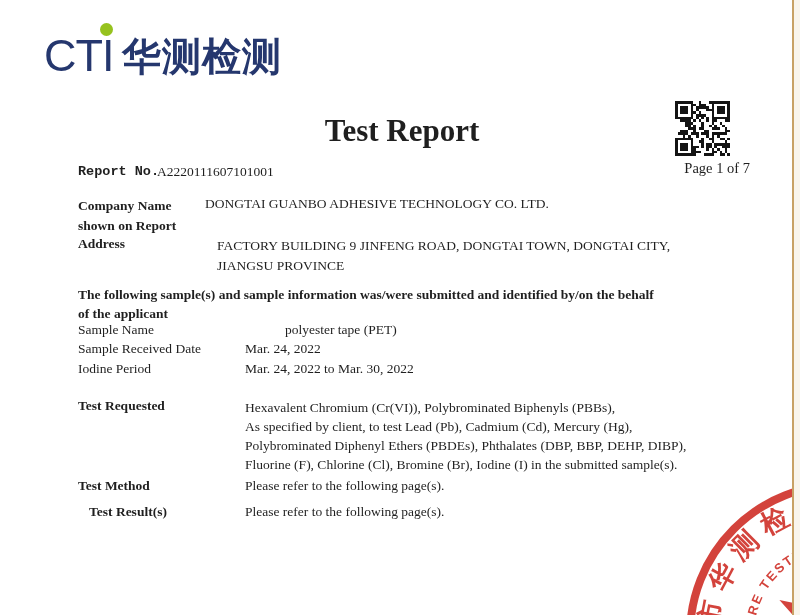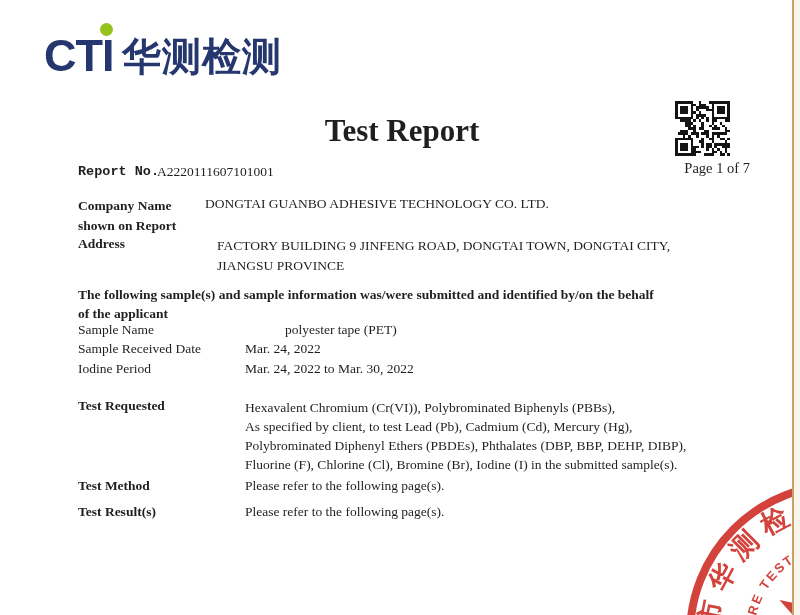--- a/index.html
+++ b/index.html
@@ -6,21 +6,21 @@
   html,body { width:800px; height:615px; }
   .page {
     position:relative; width:800px; height:615px;
     background:#ffffff; overflow:hidden;
     font-family:"Liberation Serif", serif; color:#1f1f1f;
   }
   .abs { position:absolute; }
   .lbl { font-weight:bold; font-size:13.5px; }
   .val { font-size:13.5px; }
   .logo-cti {
-    font-family:"Liberation Sans", sans-serif; font-weight:bold;
+    font-family:"Liberation Sans", sans-serif; font-weight:normal;
     font-size:45px; letter-spacing:-1px; color:#25376e; line-height:45px;
   }
   .logo-dot { width:13px; height:13px; border-radius:50%; background:#96c21e; }
   .logo-cjk {
     font-weight:bold; font-size:39px; letter-spacing:1px;
     color:#25376e; line-height:42px;
   }
   .doc-title { font-size:31px; font-weight:bold; width:300px; text-align:center; }
   .page-num { font-size:14.5px; width:92px; text-align:right; }
   .line { line-height:19px; }
@@ -312,21 +312,21 @@
   <div class="abs val line" style="left:245px; top:398px;">
     <div>Hexavalent Chromium (Cr(VI)), Polybrominated Biphenyls (PBBs),</div>
     <div>As specified by client, to test Lead (Pb), Cadmium (Cd), Mercury (Hg),</div>
     <div>Polybrominated Diphenyl Ethers (PBDEs), Phthalates (DBP, BBP, DEHP, DIBP),</div>
     <div>Fluorine (F), Chlorine (Cl), Bromine (Br), Iodine (I) in the submitted sample(s).</div>
   </div>
 
   <div class="abs lbl" style="left:78px; top:478px;">Test Method</div>
   <div class="abs val" style="left:245px; top:478px;">Please refer to the following page(s).</div>
 
-  <div class="abs lbl" style="left:78px; top:504px;">Test Result(s)</div>
+  <div class="abs lbl" style="left:89px; top:504px;">Test Result(s)</div>
   <div class="abs val" style="left:245px; top:504px;">Please refer to the following page(s).</div>
 
   <div class="abs" style="left:640px; top:435px; width:400px; height:400px;">
     <svg class="stamp-svg" width="400" height="400" viewBox="0 0 400 400">
       <defs>
         <path id="cjkArc" d="M 82.2 231.6 A 122 122 0 1 1 317.8 231.6" fill="none"></path>
         <path id="engArc" d="M 115.3 214.9 A 86 86 0 1 1 284.7 214.9" fill="none"></path>
       </defs>
       <circle cx="200" cy="200" r="150" fill="none" stroke="#d0342c" stroke-width="8"></circle>
       <text fill="#d0342c" font-size="27" font-weight="bold" font-family="Liberation Serif, serif" letter-spacing="9">

